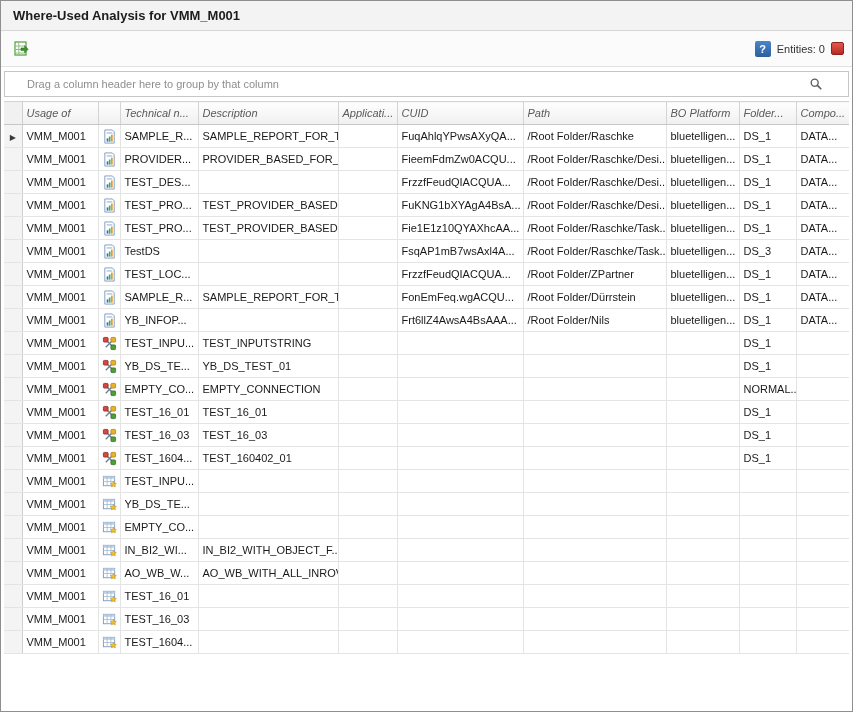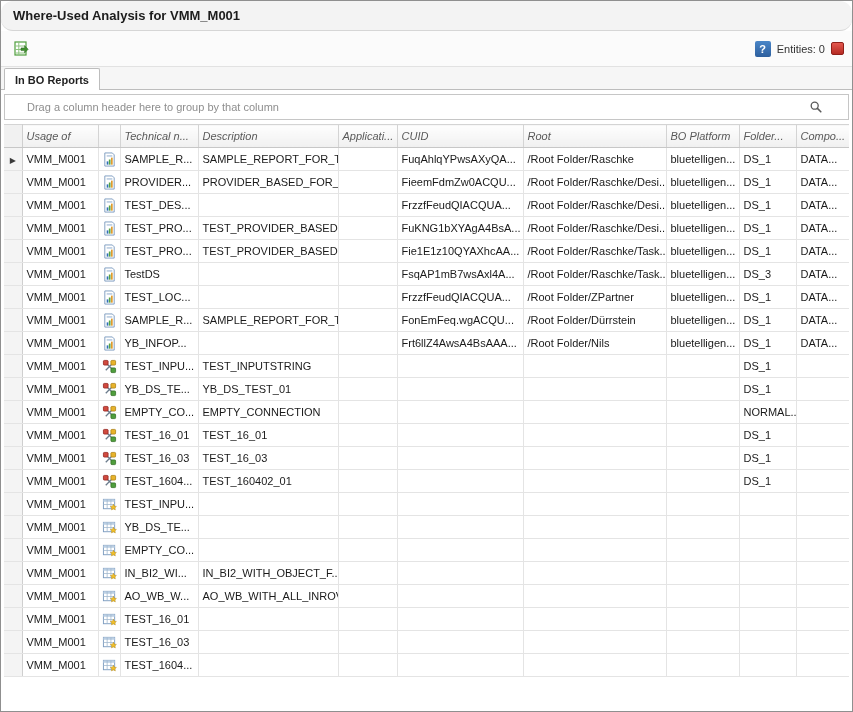--- a/index.html
+++ b/index.html
@@ -13,21 +13,20 @@
     display: flex; flex-direction: column;
     overflow: hidden;
   }
 
   .titlebar {
     height: 30px; flex: 0 0 30px;
     background: #f3f3f3;
     border-bottom: 1px solid #d6d6d6;
     display: flex; align-items: center;
     padding-left: 12px;
-    border-radius: 12px;
   }
   .titlebar .title { font-size: 13px; font-weight: bold; color: #1c1c1c; }
 
   .toolbar {
     height: 36px; flex: 0 0 36px;
     display: flex; align-items: center;
     padding: 0 8px;
     background: #fbfbfb;
     border-bottom: 1px solid #e2e2e2;
   }
@@ -168,23 +167,20 @@
           <use href="#icon-export"></use>
         </svg>
     </button>
     <div class="toolbar-right">
       <span class="help-badge">?</span>
       <span class="entities">Entities: 0</span>
       <span class="status-badge"></span>
     </div>
   </div>
 
-  <div class="tabstrip">
-    <div class="tab active">In BO Reports</div>
-  </div>
 
   <div class="groupbar">
     <span class="hint">Drag a column header here to group by that column</span>
     <button class="search-btn">
       <svg width="14" height="14" viewBox="0 0 16 16">
           <use href="#icon-search"></use>
         </svg>
     </button>
   </div>
 
@@ -205,21 +201,21 @@
       </colgroup>
       <thead>
         <tr>
           <th></th>
           <th>Usage of</th>
           <th></th>
           <th>Technical n...</th>
           <th>Description</th>
           <th>Applicati...</th>
           <th>CUID</th>
-          <th>Root</th>
+          <th>Path</th>
           <th>BO Platform</th>
           <th>Folder...</th>
           <th>Compo...</th>
         </tr>
       </thead>
       <tbody id="grid-body">
           <tr>
             <td class="ind"><span class="cur">▶</span></td>
             <td>VMM_M001</td>
             <td class="icell"><svg class="oicon" viewBox="0 0 16 16">

